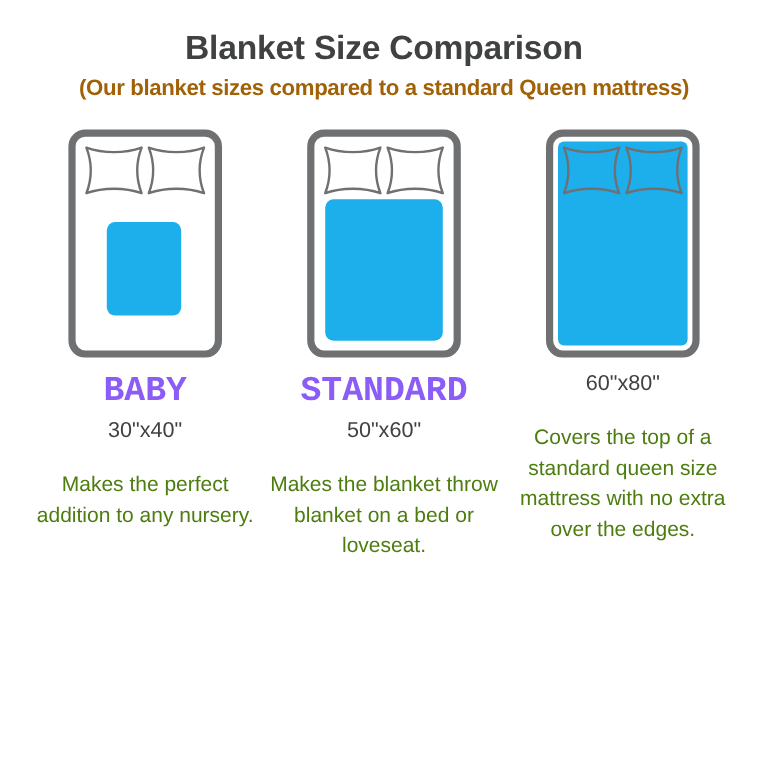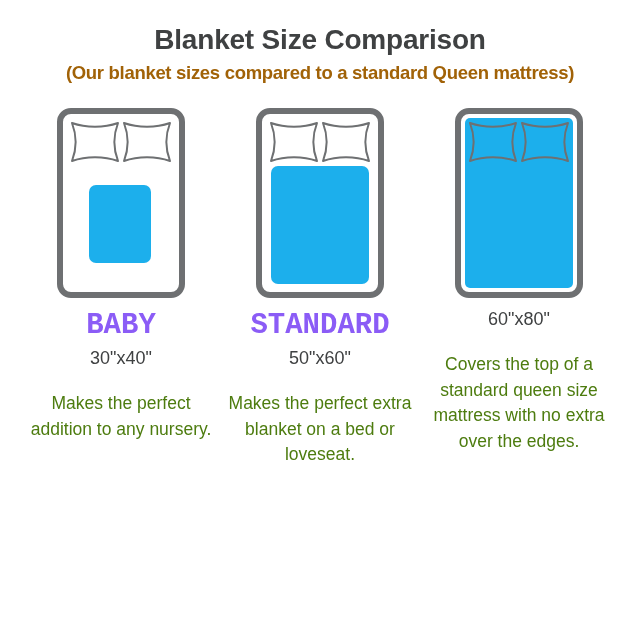--- a/index.html
+++ b/index.html
@@ -126,21 +126,21 @@
       <svg class="bed-svg" width="130" height="196" viewBox="0 0 130 196">
         <rect x="4" y="6" width="122" height="184" rx="11" ry="11" fill="#ffffff" stroke="#6E7072" stroke-width="6"></rect>
         <path d="M16 18 C30 23, 48 23, 62 18 C57 31, 57 43, 62 56 C48 51, 30 51, 16 56 C21 43, 21 31, 16 18 Z" fill="#ffffff" stroke="#6E7072" stroke-width="2" stroke-linejoin="round"></path>
         <path d="M68 18 C82 23, 100 23, 114 18 C109 31, 109 43, 114 56 C100 51, 82 51, 68 56 C73 43, 73 31, 68 18 Z" fill="#ffffff" stroke="#6E7072" stroke-width="2" stroke-linejoin="round"></path>
 
         <rect x="16" y="61" width="98" height="118" rx="7" ry="7" fill="#1CAFEC"></rect>
       </svg>
     </div>
     <div class="size-name">STANDARD</div>
     <div class="size-dims">50"x60"</div>
-    <div class="desc">Makes the perfect extra blanket on a bed or loveseat.</div>
+    <div class="desc">Makes the blanket throw blanket on a bed or loveseat.</div>
   </div>
 
   <div class="column">
     <div class="bed-wrap">
       <svg class="bed-svg" width="130" height="196" viewBox="0 0 130 196">
         <rect x="4" y="6" width="122" height="184" rx="11" ry="11" fill="#ffffff" stroke="#6E7072" stroke-width="6"></rect>
 
         <rect x="11" y="13" width="108" height="170" rx="5" ry="5" fill="#1CAFEC"></rect>
         <path d="M16 18 C30 23, 48 23, 62 18 C57 31, 57 43, 62 56 C48 51, 30 51, 16 56 C21 43, 21 31, 16 18 Z" fill="none" stroke="#6E7072" stroke-width="2" stroke-linejoin="round"></path>
         <path d="M68 18 C82 23, 100 23, 114 18 C109 31, 109 43, 114 56 C100 51, 82 51, 68 56 C73 43, 73 31, 68 18 Z" fill="none" stroke="#6E7072" stroke-width="2" stroke-linejoin="round"></path>

